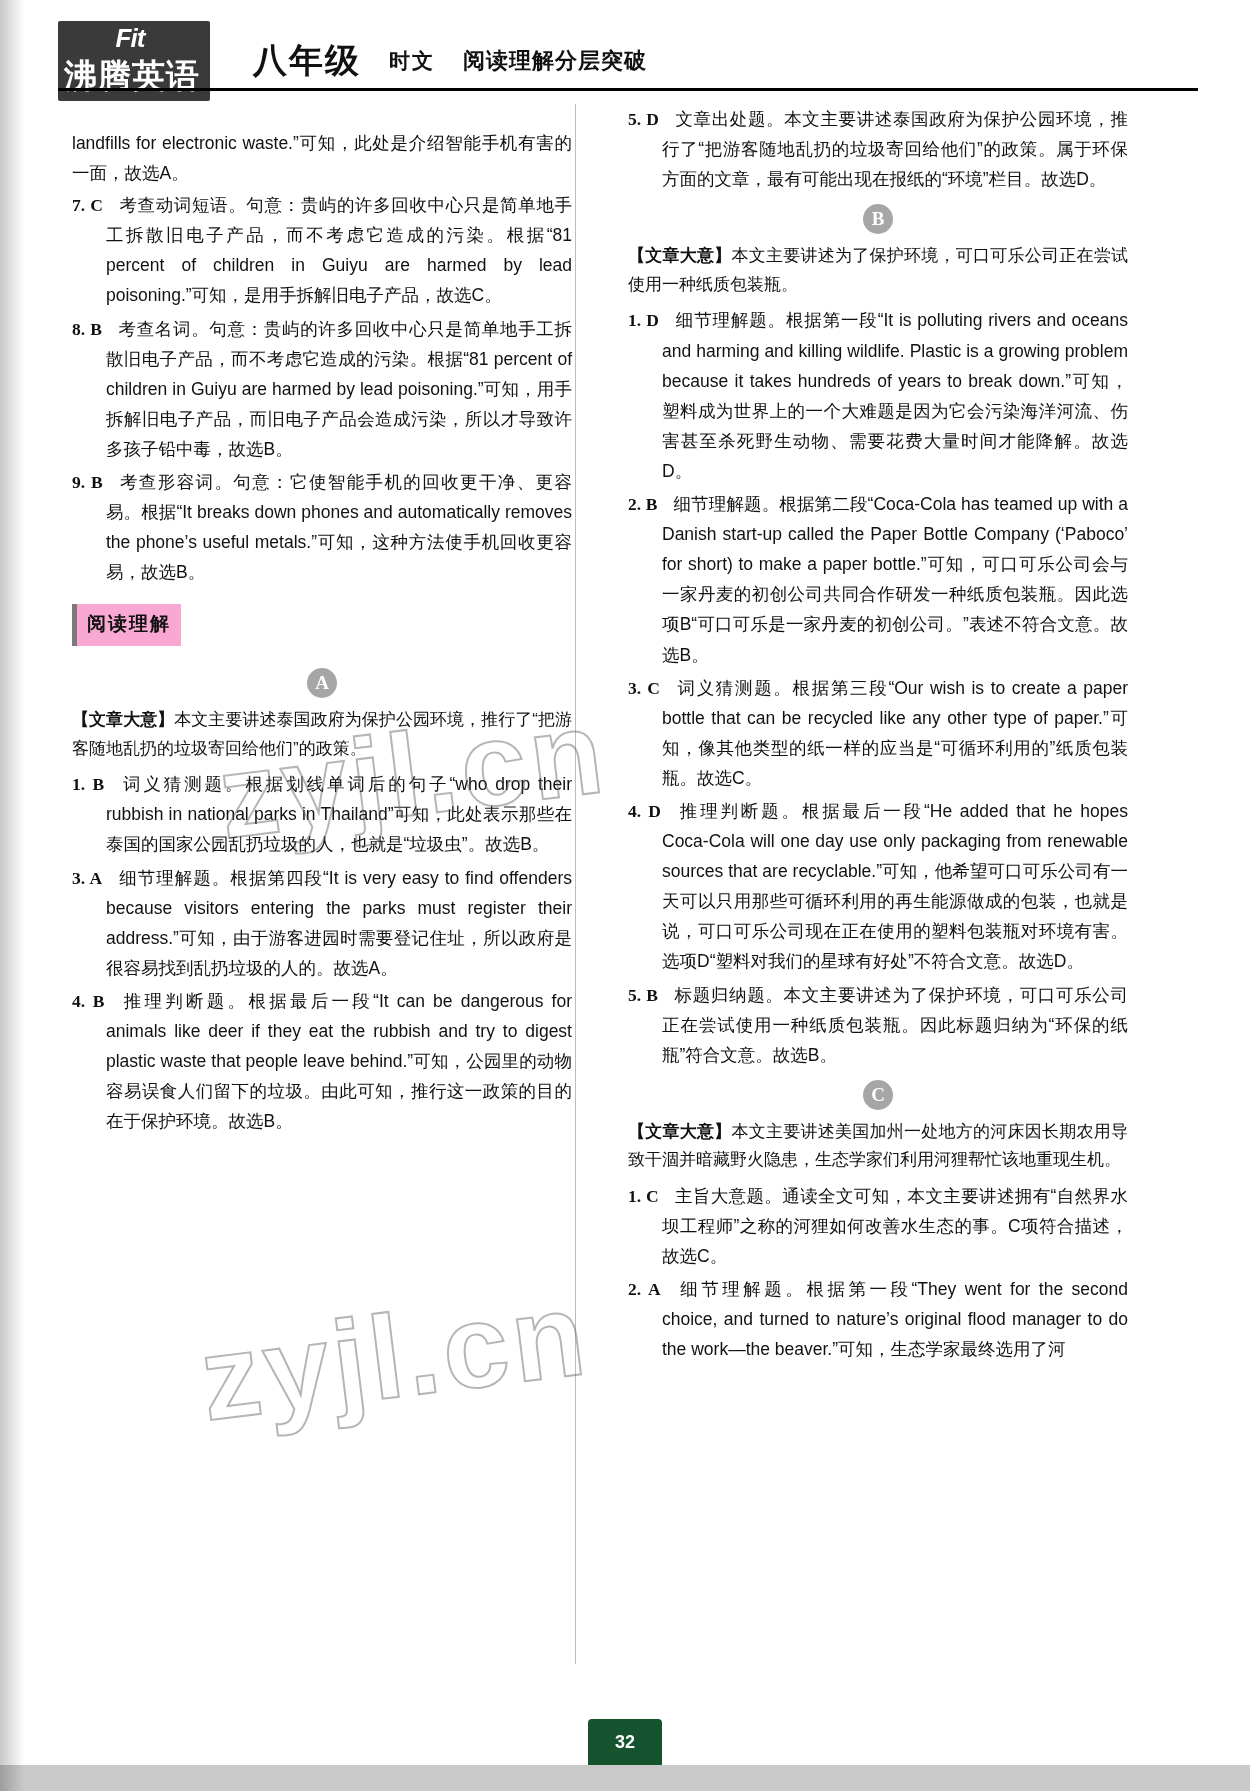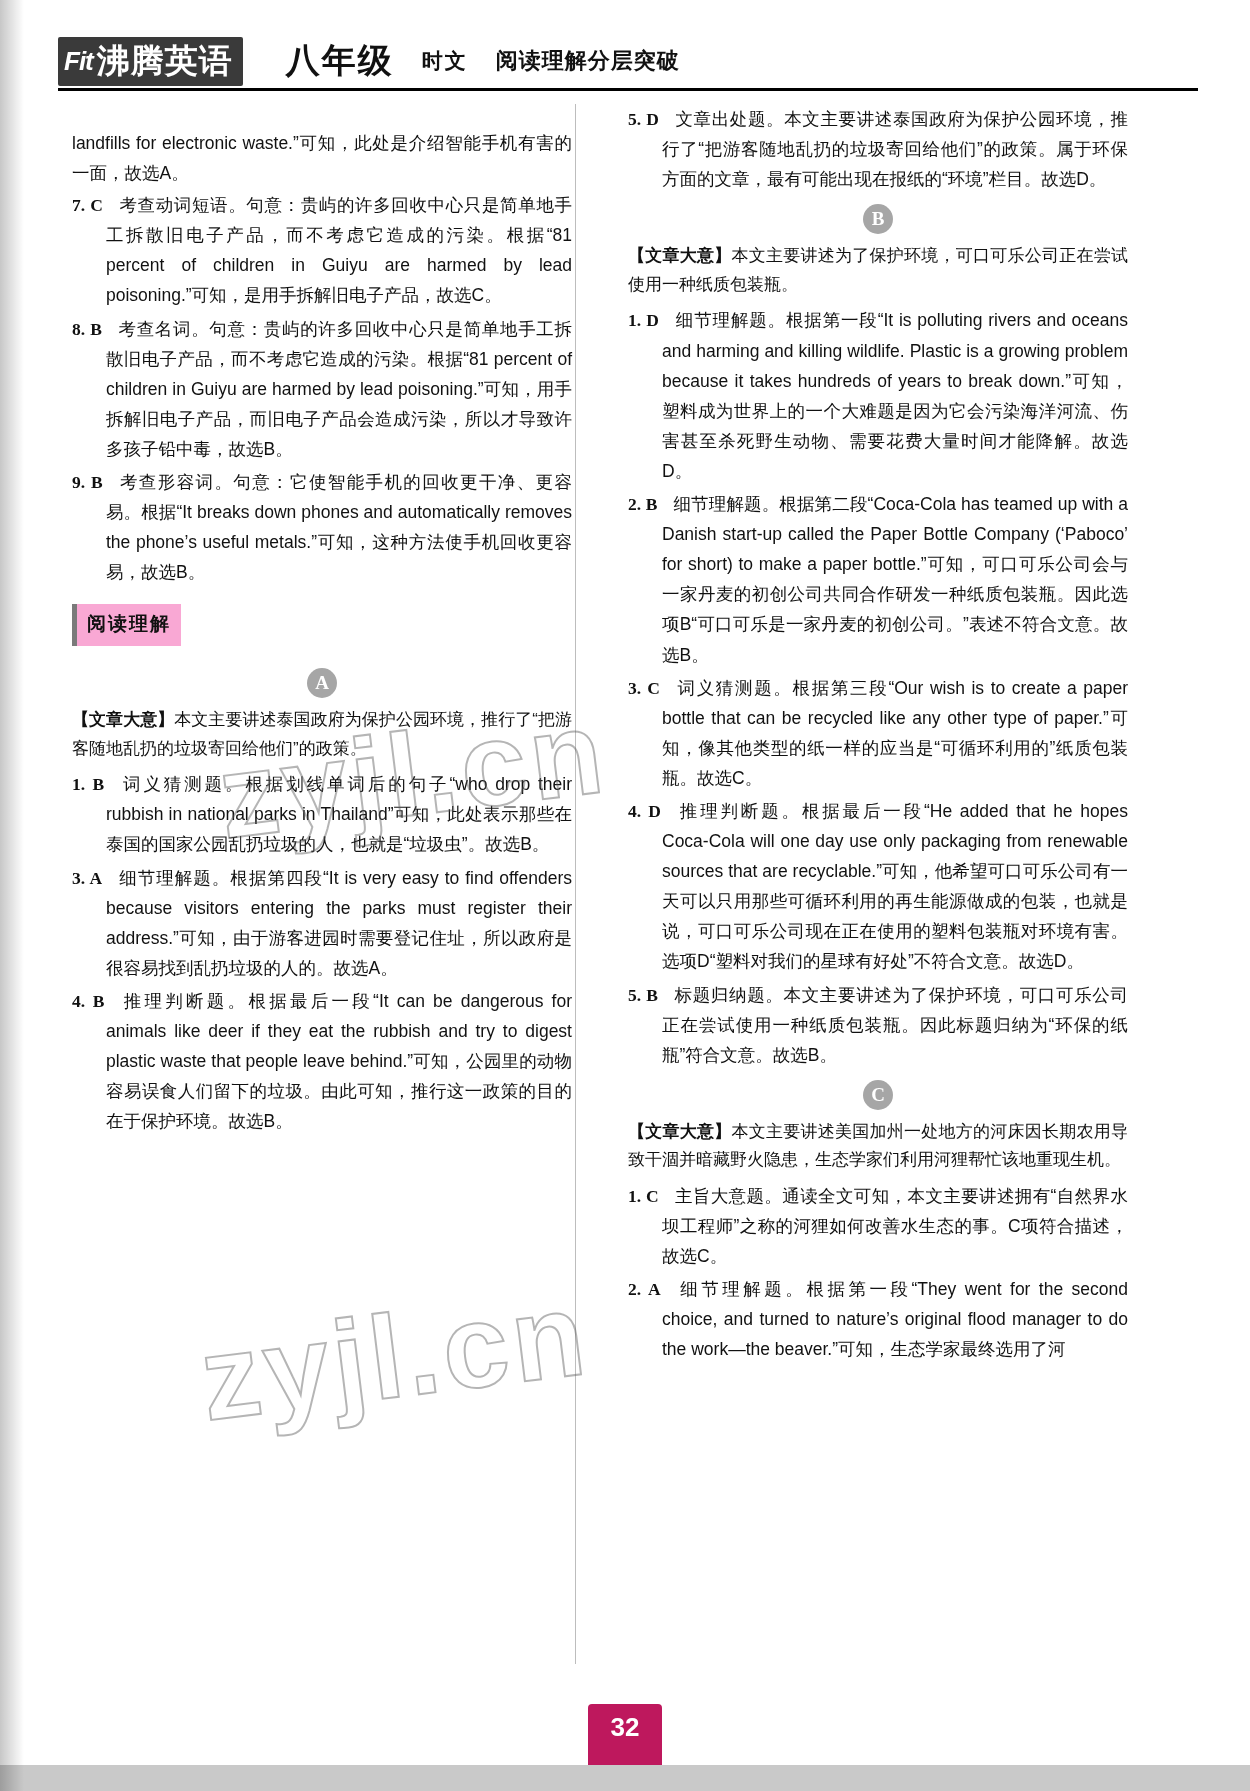--- a/index.html
+++ b/index.html
@@ -28,20 +28,21 @@
     height: 54px;
     display: flex;
     align-items: center;
   }
   .logo-box {
     display: flex;
     align-items: center;
     background: #3a3a3a;
     padding: 2px 10px 2px 6px;
     border-radius: 2px;
+    flex-direction: column;
   }
   .logo-fit {
     font-family: "Liberation Sans", sans-serif;
     font-weight: bold;
     font-style: italic;
     font-size: 26px;
     color: #ffffff;
     letter-spacing: -1px;
     margin-right: 4px;
   }
@@ -161,26 +162,26 @@
   .dayi .tag {
     font-weight: bold;
   }
   
   .pagenum {
     position: absolute;
     left: 50%;
     transform: translateX(-50%);
     bottom: 26px;
     width: 74px;
-    height: 61px;
-    background: #be185d;
+    height: 46px;
+    background: #14532d;
     color: #ffffff;
     font-family: "Liberation Sans", sans-serif;
     font-weight: bold;
-    font-size: 26px;
+    font-size: 18px;
     text-align: center;
     line-height: 46px;
     border-radius: 4px 4px 0 0;
   }
   .bottom-band {
     position: absolute;
     left: 0; bottom: 0;
     width: 1250px; height: 26px;
     background: #c9c9c9;
   }

